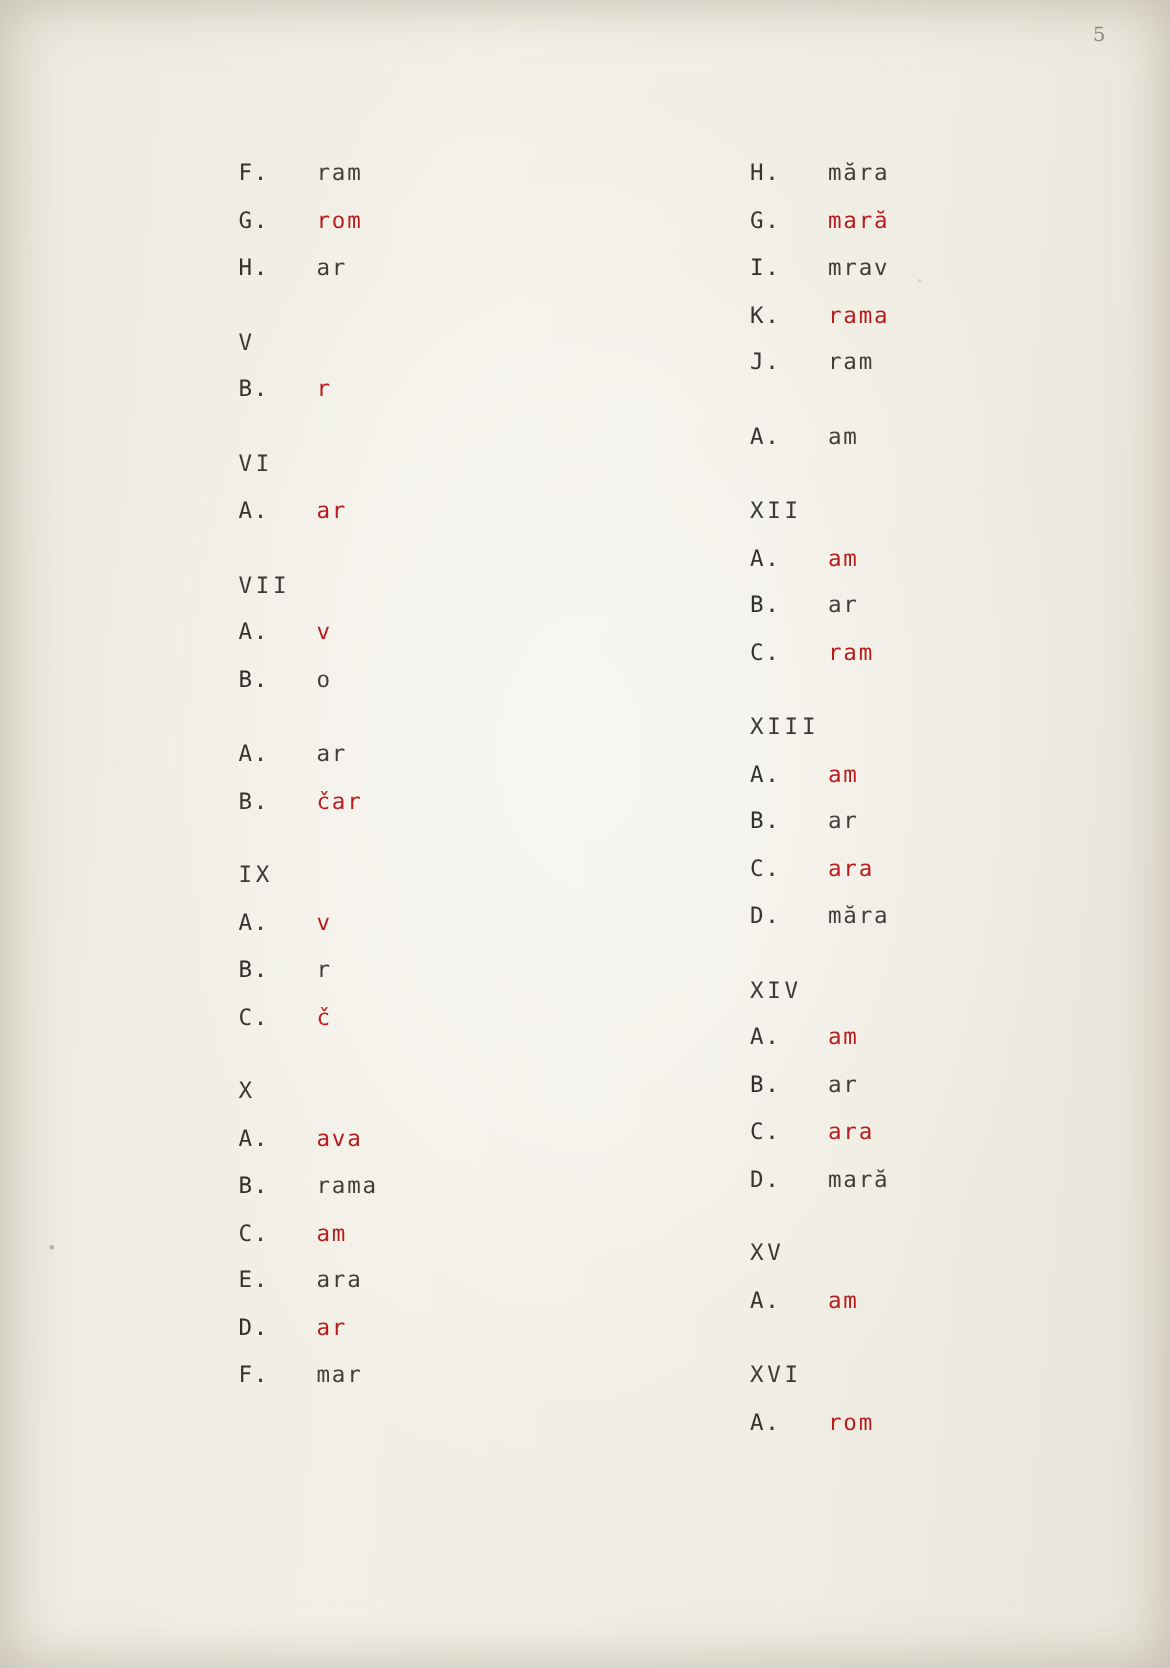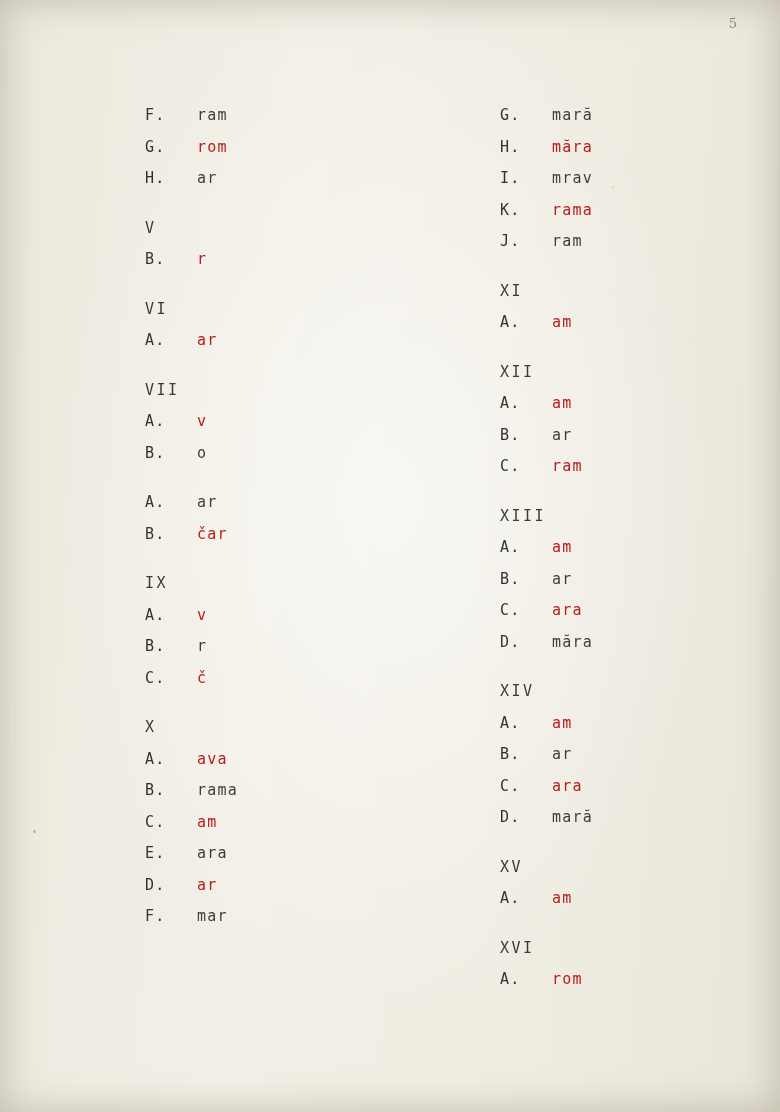--- a/index.html
+++ b/index.html
@@ -48,21 +48,21 @@
   .columns {
     position: absolute;
     top: 100px;
     left: 0;
     width: 780px;
   }
   .col {
     position: absolute;
     top: 0;
   }
-  .col-left { left: 145px; width: 300px; }
+  .col-left { left: 159px; width: 300px; }
   .col-right { left: 500px; width: 280px; }
 
   .group {
     margin-bottom: 18px;
   }
   .group-head {
     font-size: 15px;
     color: #3b3a36;
     letter-spacing: 2.5px;
     line-height: 31.5px;
@@ -132,28 +132,27 @@
         <div class="entry"><span class="lbl">A.</span><span class="val">ava</span></div>
         <div class="entry"><span class="lbl">B.</span><span class="val">rama</span></div>
         <div class="entry"><span class="lbl">C.</span><span class="val">am</span></div>
         <div class="entry"><span class="lbl">E.</span><span class="val">ara</span></div>
         <div class="entry"><span class="lbl">D.</span><span class="val">ar</span></div>
         <div class="entry"><span class="lbl">F.</span><span class="val">mar</span></div>
       </div>
     </div>
   <div class="col col-right">
       <div class="group">
+        <div class="entry"><span class="lbl">H.</span><span class="val">măra</span></div>
         <div class="entry"><span class="lbl">G.</span><span class="val">mară</span></div>
-        <div class="entry"><span class="lbl">H.</span><span class="val">măra</span></div>
         <div class="entry"><span class="lbl">I.</span><span class="val">mrav</span></div>
         <div class="entry"><span class="lbl">K.</span><span class="val">rama</span></div>
         <div class="entry"><span class="lbl">J.</span><span class="val">ram</span></div>
       </div>
       <div class="group">
-        <div class="group-head">XI</div>
         <div class="entry"><span class="lbl">A.</span><span class="val">am</span></div>
       </div>
       <div class="group">
         <div class="group-head">XII</div>
         <div class="entry"><span class="lbl">A.</span><span class="val">am</span></div>
         <div class="entry"><span class="lbl">B.</span><span class="val">ar</span></div>
         <div class="entry"><span class="lbl">C.</span><span class="val">ram</span></div>
       </div>
       <div class="group">
         <div class="group-head">XIII</div>

